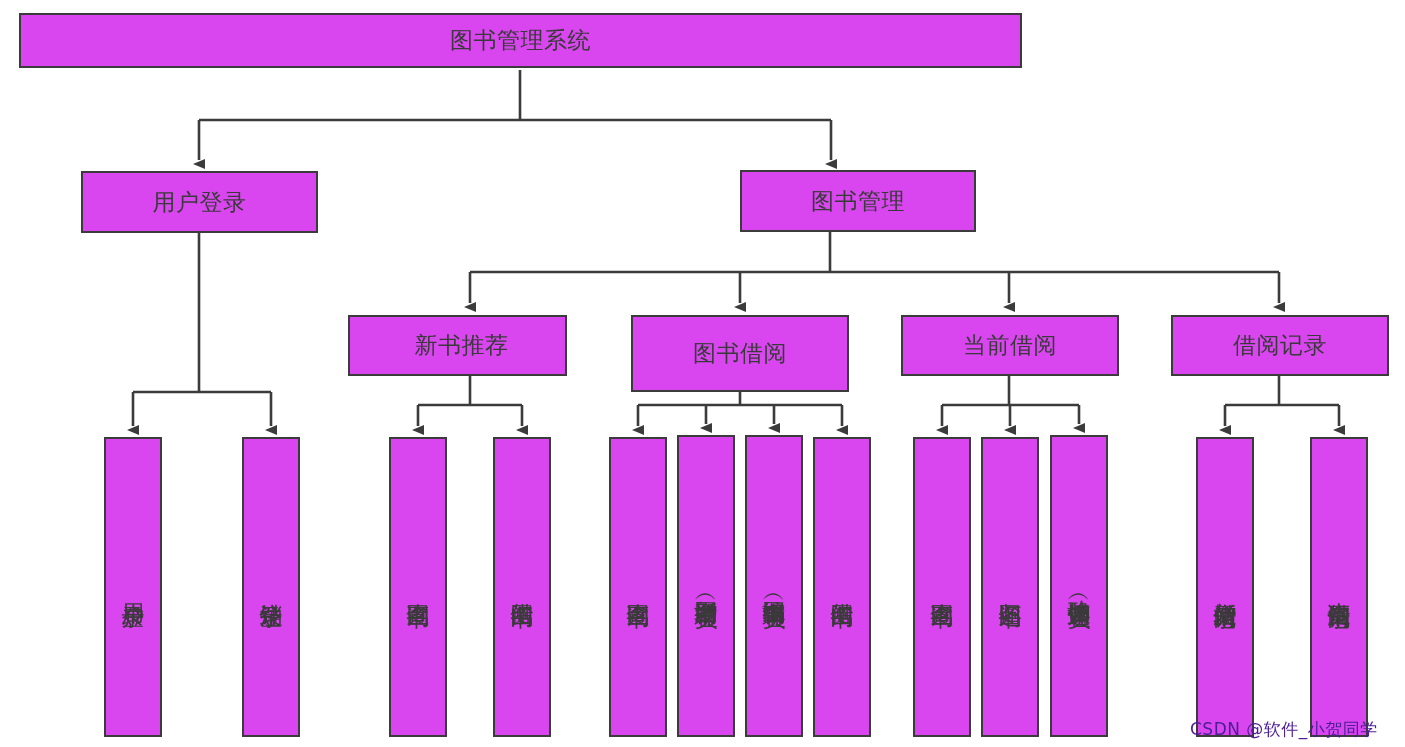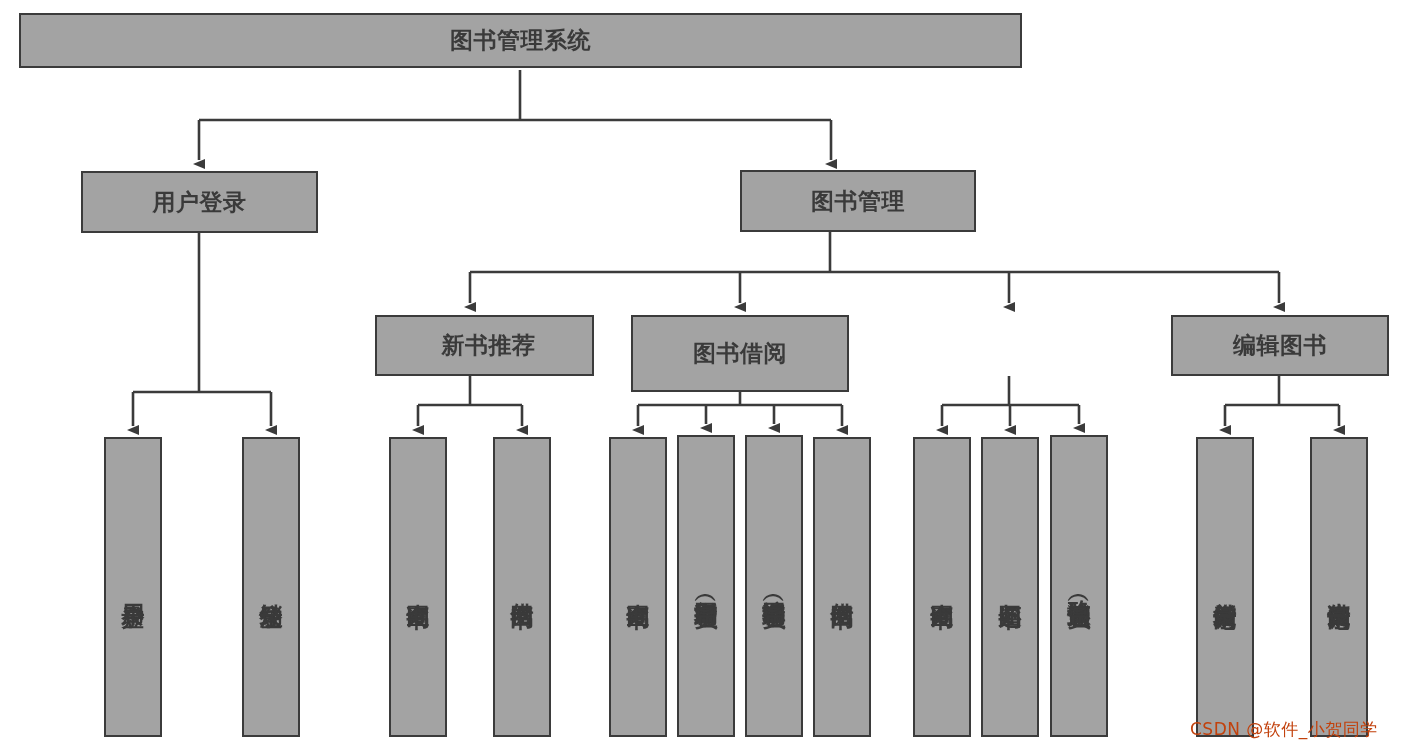--- a/index.html
+++ b/index.html
@@ -22,27 +22,26 @@
     position: absolute;
     left: 0;
     top: 0;
     width: 1405px;
     height: 747px;
   }
   .node {
     position: absolute;
     box-sizing: border-box;
     border: 2.5px solid #3b3b3b;
-    background: #a3a3a3;
+    background: #d946ef;
     color: #3a3a3a;
     display: flex;
     align-items: center;
     justify-content: center;
     z-index: 3;
-    font-weight: bold;
   }
   .node.horiz {
     font-size: 23px;
     letter-spacing: 0.5px;
     line-height: 1;
     white-space: nowrap;
   }
   .node.root {
     font-size: 23px;
   }
@@ -56,21 +55,21 @@
     font-size: 23px;
     line-height: 1.18;
     letter-spacing: 1px;
     color: #3a3a3a;
     white-space: nowrap;
     text-align: center;
   }
   .watermark {
     position: absolute;
     font-size: 17px;
-    color: #c2410c;
+    color: #4c1d95;
     white-space: nowrap;
     z-index: 5;
     letter-spacing: 0.5px;
   }
 </style>
 </head>
 <body>
 
 <div id="canvas">
 
@@ -129,31 +128,34 @@
   </div>
 
   <div class="node horiz" style="left:81px; top:171px; width:237px; height:62px;">
     <span>用户登录</span>
   </div>
 
   <div class="node horiz" style="left:740px; top:170px; width:236px; height:62px;">
     <span>图书管理</span>
   </div>
 
-  <div class="node horiz" style="left:375px; top:315px; width:219px; height:61px;padding-left:8px;">
+  <div class="node horiz" style="left:348px; top:315px; width:219px; height:61px;padding-left:8px;">
     <span>新书推荐</span>
   </div>
 
   <div class="node horiz" style="left:631px; top:315px; width:218px; height:77px;">
     <span>图书借阅</span>
   </div>
 
+  <div class="node horiz" style="left:901px; top:315px; width:218px; height:61px;">
+    <span>当前借阅</span>
+  </div>
 
   <div class="node horiz" style="left:1171px; top:315px; width:218px; height:61px;">
-    <span>编辑图书</span>
+    <span>借阅记录</span>
   </div>
 
   <div class="node vert" style="left:104px; top:437px; width:58px; height:300px;">
     <span class="vert-text">用户登录</span>
   </div>
 
   <div class="node vert" style="left:242px; top:437px; width:58px; height:300px;">
     <span class="vert-text">注销登录</span>
   </div>
 

